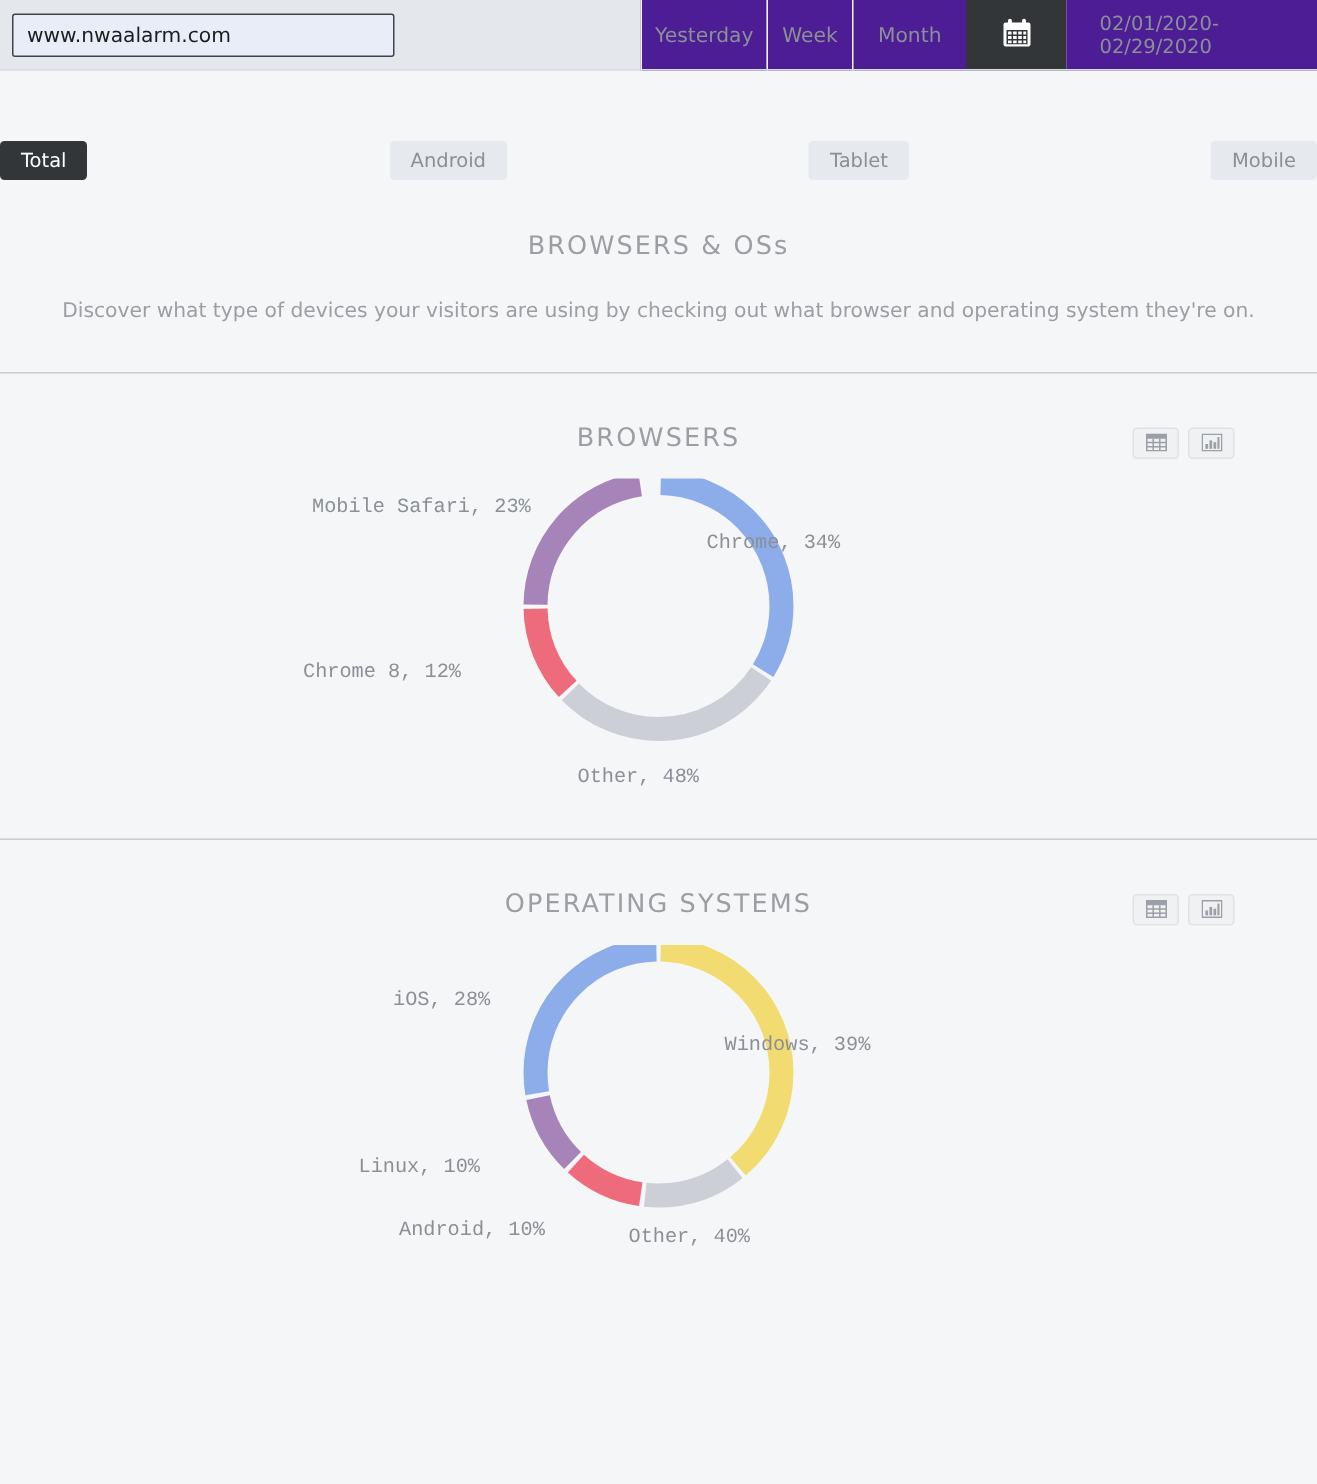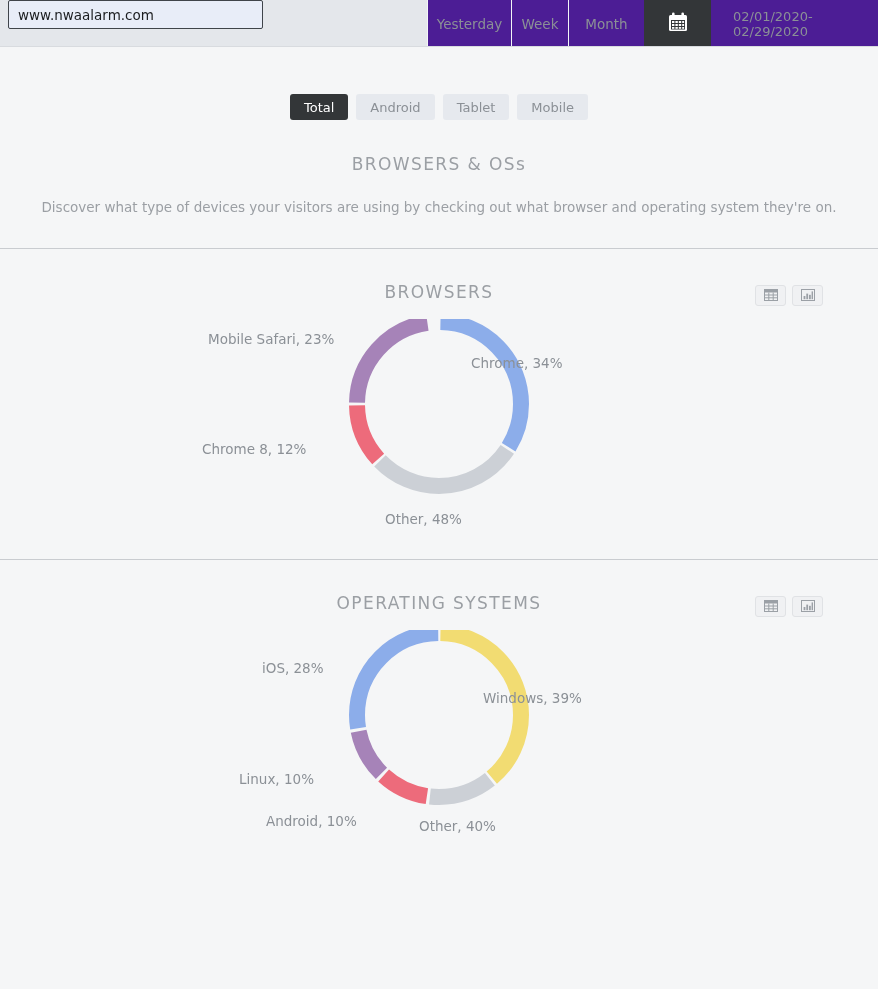--- a/index.html
+++ b/index.html
@@ -16,21 +16,22 @@
     position: relative;
     height: 47px;
     width: 878px;
     background: #e4e7eb;
     display: flex;
     align-items: stretch;
   }
   .url-zone {
     width: 427px;
     display: flex;
-    padding: 0 8px;
+    align-items: center;
+    padding: 10px 8px;
     background: #e4e7eb;
   }
   .url-input {
     width: 255px;
     height: 29px;
     background: #e8edf8;
     border: 1px solid #3f444a;
     border-radius: 2px;
     font-family: "DejaVu Sans", sans-serif;
     font-size: 13.5px;
@@ -72,21 +73,21 @@
   .topbar-bottom-edge {
     position: absolute;
     left: 0; bottom: 0;
     width: 878px; height: 1px;
     background: #d8dbdf;
   }
 
   
   .device-tabs {
     display: flex;
-    justify-content: center;
+    justify-content: space-between;
     gap: 8px;
     padding-top: 47px;
   }
   .device-tab {
     height: 26px;
     padding: 0 14px;
     display: flex;
     align-items: center;
     justify-content: center;
     font-size: 13px;
@@ -174,20 +175,21 @@
     position: absolute;
     left: 50%;
     transform: translateX(-50%);
     top: 10px;
   }
   .lbl {
     position: absolute;
     font-size: 13.5px;
     color: #8b9096;
     white-space: nowrap;
+    font-family: Liberation Mono, monospace;
   }
 </style>
 </head>
 <body>
 
 <div class="topbar">
   <div class="url-zone">
     <input class="url-input" type="text" value="www.nwaalarm.com" style="">
   </div>
   <div class="hdr-cell hdr-yesterday">Yesterday</div>

